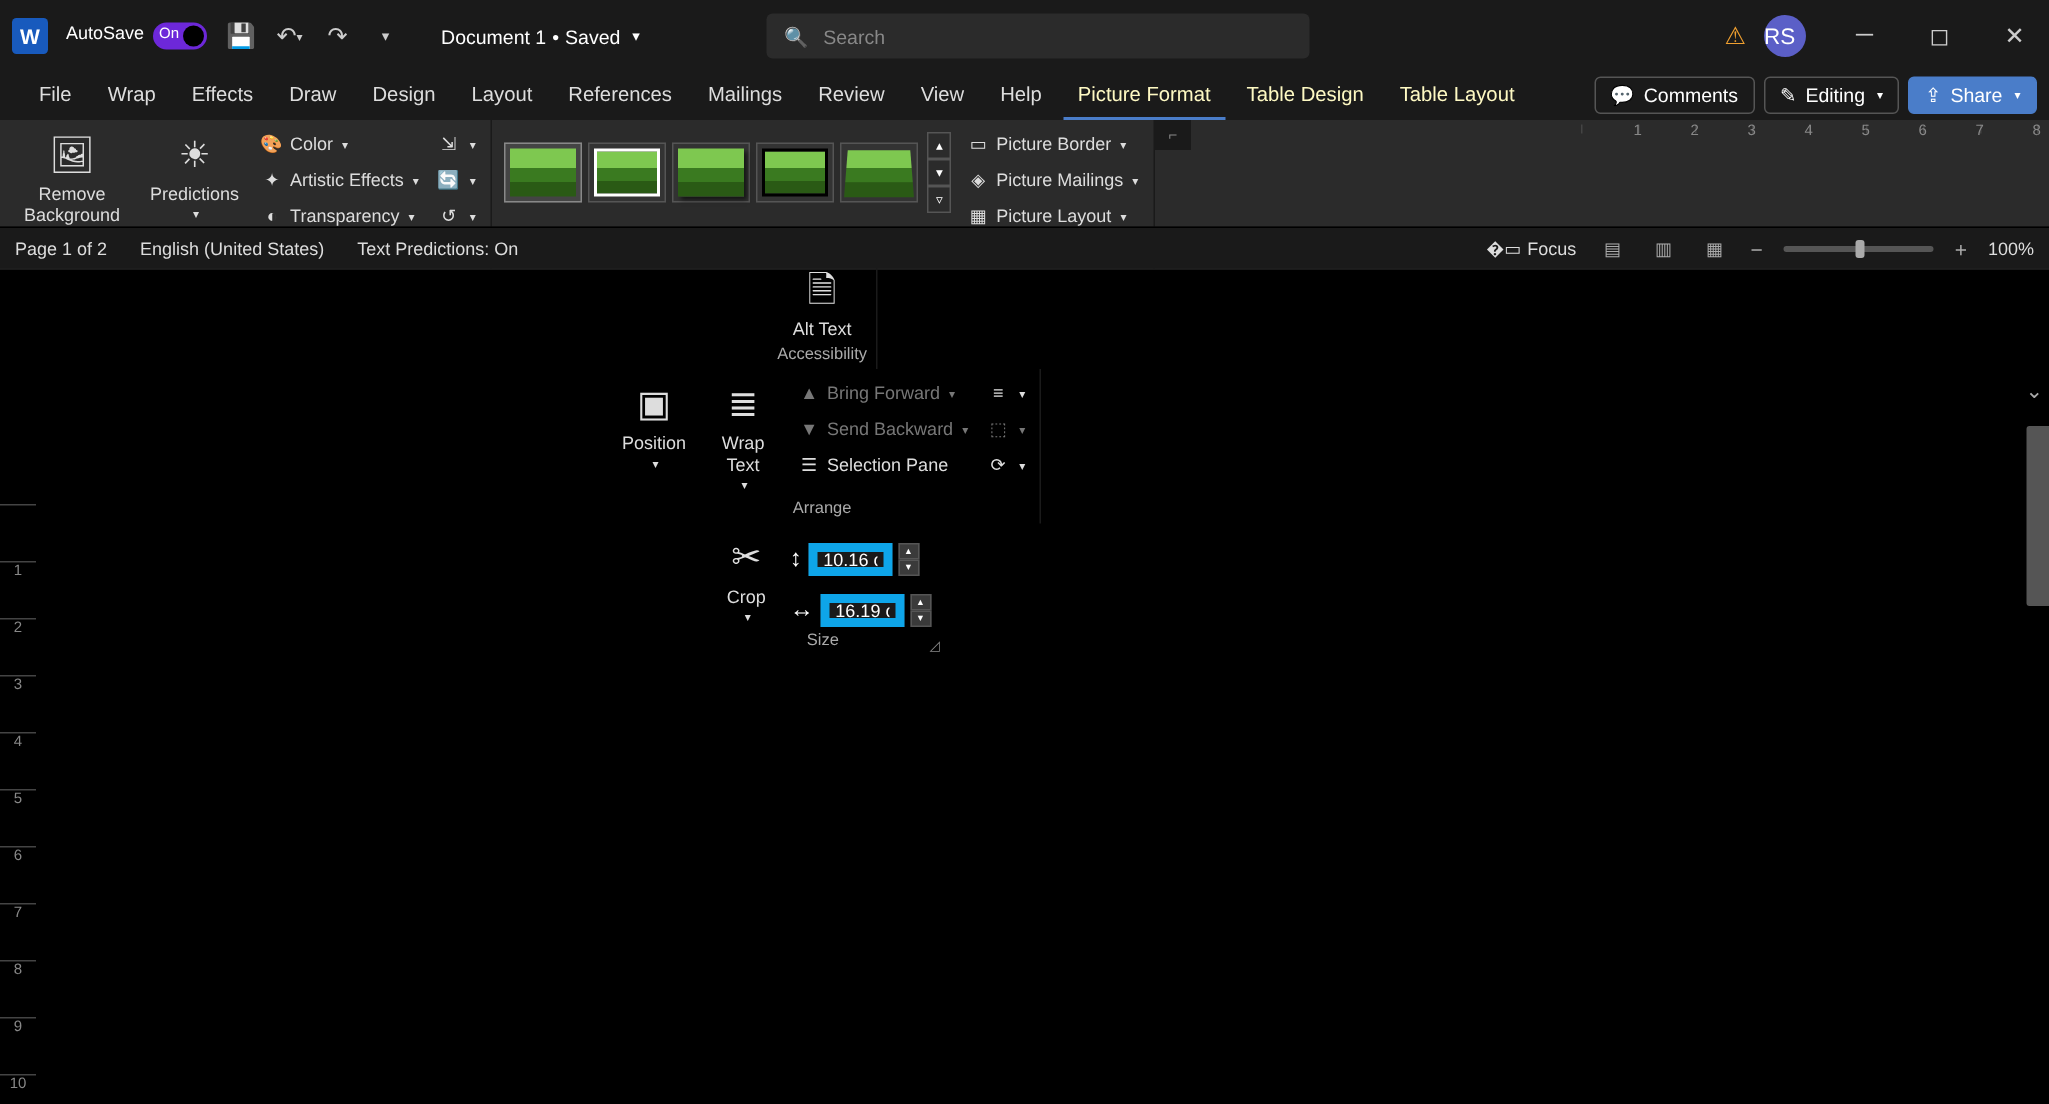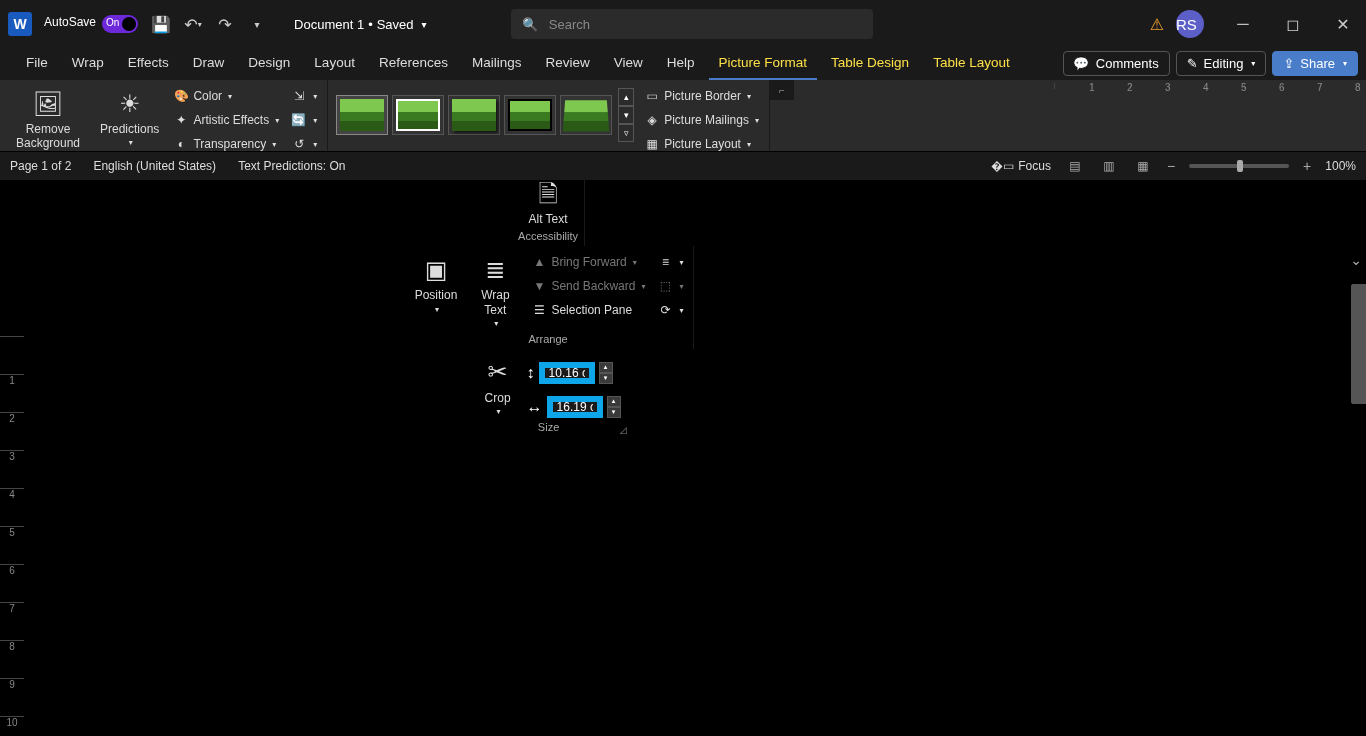--- a/index.html
+++ b/index.html
@@ -19,21 +19,21 @@
 .search-box { margin-left:84px; width:362px; height:30px; background:#2b2b2b; border-radius:4px; display:flex; align-items:center; padding:0 12px; color:#888; font-size:13px; gap:10px; }
 .tb-right { margin-left:auto; display:flex; align-items:center; gap:4px; }
 .warn-icon { color:#f0a030; font-size:16px; margin-right:8px; }
 .avatar { width:28px; height:28px; border-radius:50%; background:#5b5fc7; display:flex; align-items:center; justify-content:flex-start; font-size:15px; font-weight:400; margin-right:12px; }
 .win-btn { width:46px; height:48px; display:flex; align-items:center; justify-content:center; color:#ccc; cursor:pointer; }
 
 
 .tabs { height:32px; background:#1a1a1a; display:flex; align-items:flex-end; padding-left:16px; gap:4px; position:relative; }
 .tab { padding:6px 10px 8px; font-size:13.5px; color:#ddd; cursor:pointer; border-bottom:2px solid transparent; }
 .tab.active { color:#6ba7ff; border-bottom-color:#4a7dc9; }
-.tab.ctx { color:#fde047; }
+.tab.ctx { color:#fef9c3; }
 .tabs-right { margin-left:auto; display:flex; gap:6px; padding-right:8px; padding-bottom:4px; }
 .pill { display:flex; align-items:center; gap:6px; padding:4px 10px; border-radius:4px; font-size:13px; cursor:pointer; border:1px solid #555; }
 .pill.primary { background:#4a7dc9; border-color:#4a7dc9; }
 
 
 .ribbon { height:100px; background:#2b2b2b; display:flex; border-bottom:1px solid #1a1a1a; position:relative; }
 .rib-group { display:flex; flex-direction:column; align-items:center; border-right:1px solid #1a1a1a; padding:4px 6px 2px; position:relative; }
 .rib-group .body { flex:1; display:flex; align-items:flex-start; gap:4px; }
 .rib-group .label { font-size:11px; color:#aaa; padding-bottom:2px; }
 .big-btn { display:flex; flex-direction:column; align-items:center; gap:2px; padding:4px 6px; font-size:12px; color:#ddd; cursor:pointer; text-align:center; line-height:1.2; min-width:64px; }

